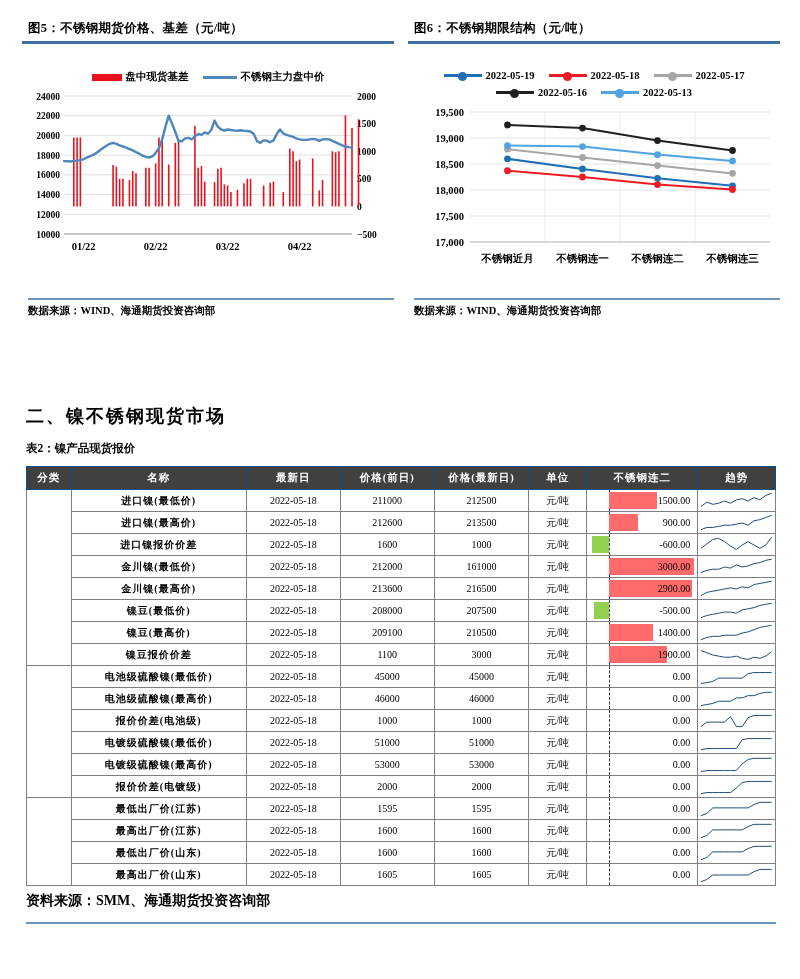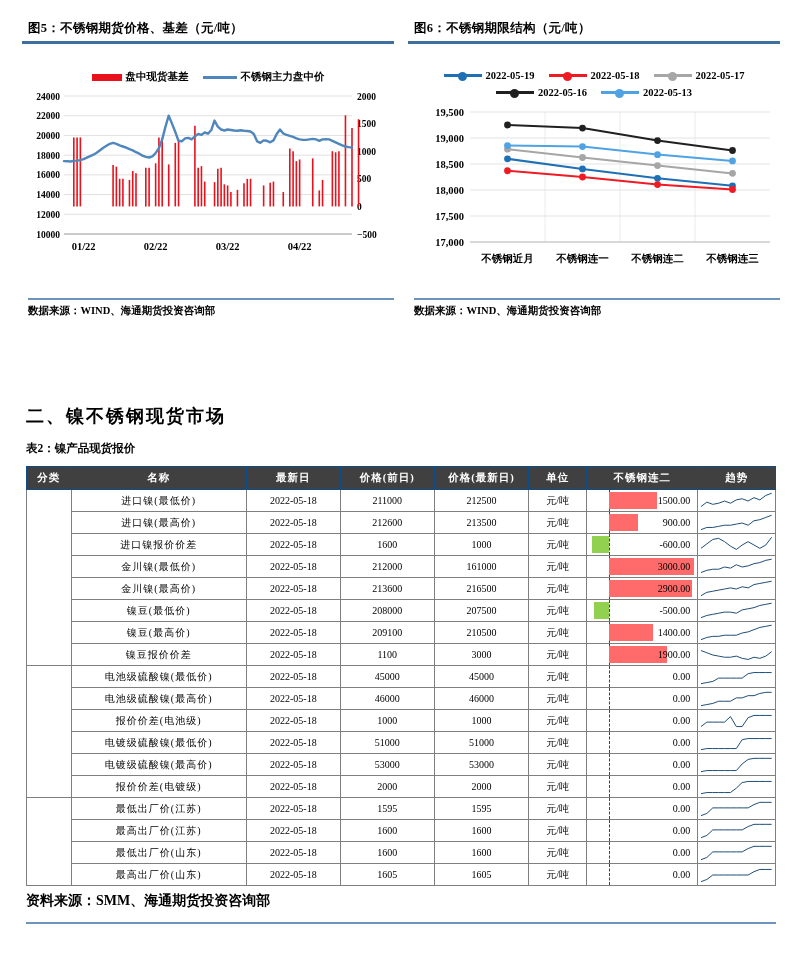--- a/index.html
+++ b/index.html
@@ -81,21 +81,21 @@
     border:1px solid #7f7f7f;
     height:21px;text-align:center;
     padding:0 3px;white-space:nowrap;
     background:#fff;
   }
   td.cat{
     background:#0b73c6;color:#fff;font-weight:bold;
     letter-spacing:2px;font-size:10.5px;
     border:1px solid #0b4f86;
   }
-  td.name{width:170px;letter-spacing:1px;}
+  td.name{width:170px;letter-spacing:1px;font-weight:bold;}
   td.date{width:88px;}
   td.num{width:88px;}
   td.unit{width:52px;}
   td.chg{width:105px;position:relative;padding:0;}
   td.trend{width:72px;padding:0;}
 
   .chg-inner{
     position:relative;height:100%;width:100%;
     display:flex;align-items:center;justify-content:flex-end;
     padding-right:4px;box-sizing:border-box;

